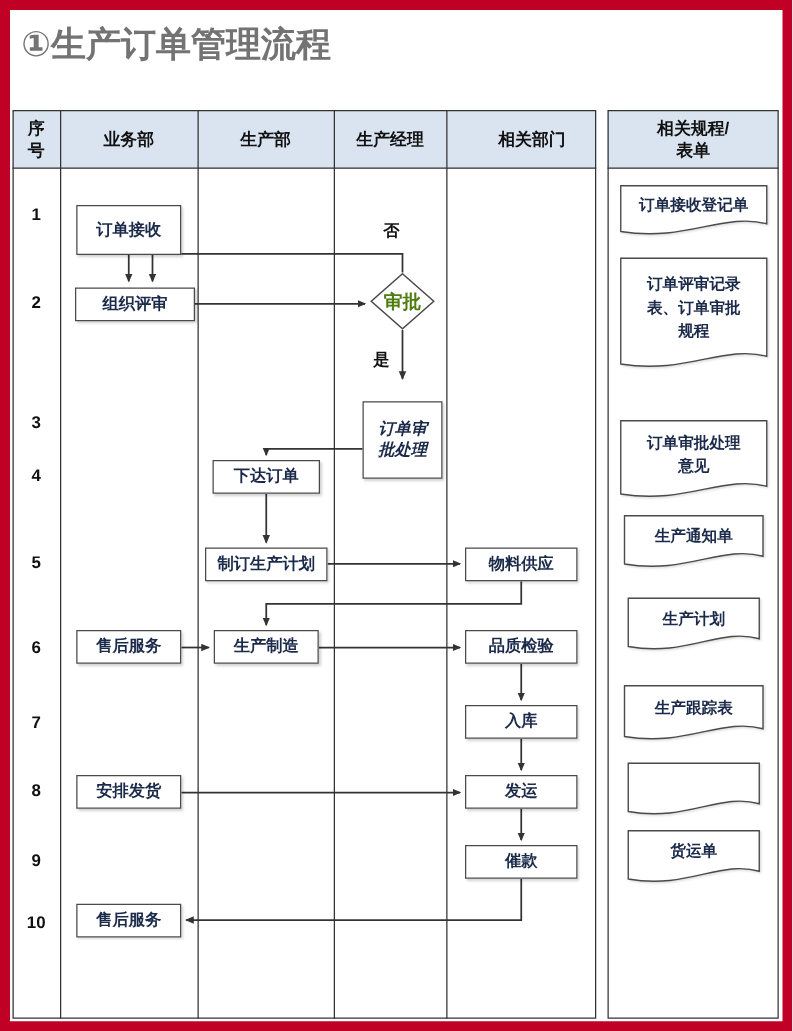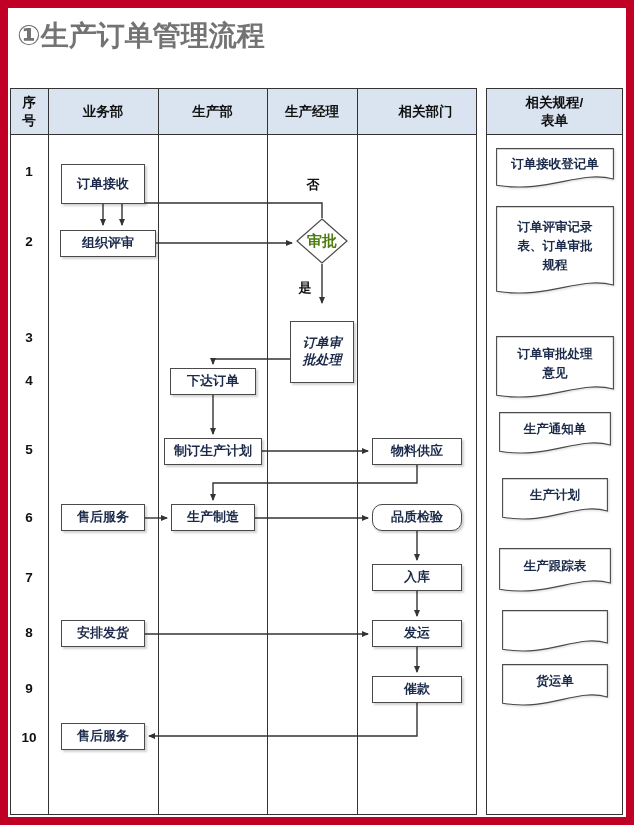--- a/index.html
+++ b/index.html
@@ -122,21 +122,21 @@
   </svg>
 
   <div class="node" style="left:61px;  top:164px; width:84px; height:40px;">订单接收</div>
   <div class="node" style="left:60px;  top:230px; width:96px; height:27px;">组织评审</div>
   <div class="node pad8" style="left:290px; top:321px; width:64px; height:62px;font-style:italic;">订单审批处理</div>
   <div class="node" style="left:170px; top:368px; width:86px; height:27px;">下达订单</div>
   <div class="node" style="left:164px; top:438px; width:98px; height:27px;">制订生产计划</div>
   <div class="node" style="left:372px; top:438px; width:90px; height:27px;">物料供应</div>
   <div class="node" style="left:61px;  top:504px; width:84px; height:27px;">售后服务</div>
   <div class="node" style="left:171px; top:504px; width:84px; height:27px;">生产制造</div>
-  <div class="node" style="left:372px; top:504px; width:90px; height:27px;border-radius:10px;">品质检验</div>
+  <div class="node" style="left:372px; top:504px; width:90px; height:27px;">品质检验</div>
   <div class="node" style="left:372px; top:564px; width:90px; height:27px;">入库</div>
   <div class="node" style="left:372px; top:620px; width:90px; height:27px;">发运</div>
   <div class="node" style="left:61px;  top:620px; width:84px; height:27px;">安排发货</div>
   <div class="node" style="left:372px; top:676px; width:90px; height:27px;">催款</div>
   <div class="node" style="left:61px;  top:723px; width:84px; height:27px;">售后服务</div>
 
   <div class="diamond" style="left:296px; top:218px; width:52px; height:46px;">
     <svg viewBox="0 0 52 46">
       <polygon points="26,1 51,23 26,45 1,23" fill="#fff" stroke="#4a4a4a" stroke-width="1.2"></polygon>
     </svg>

